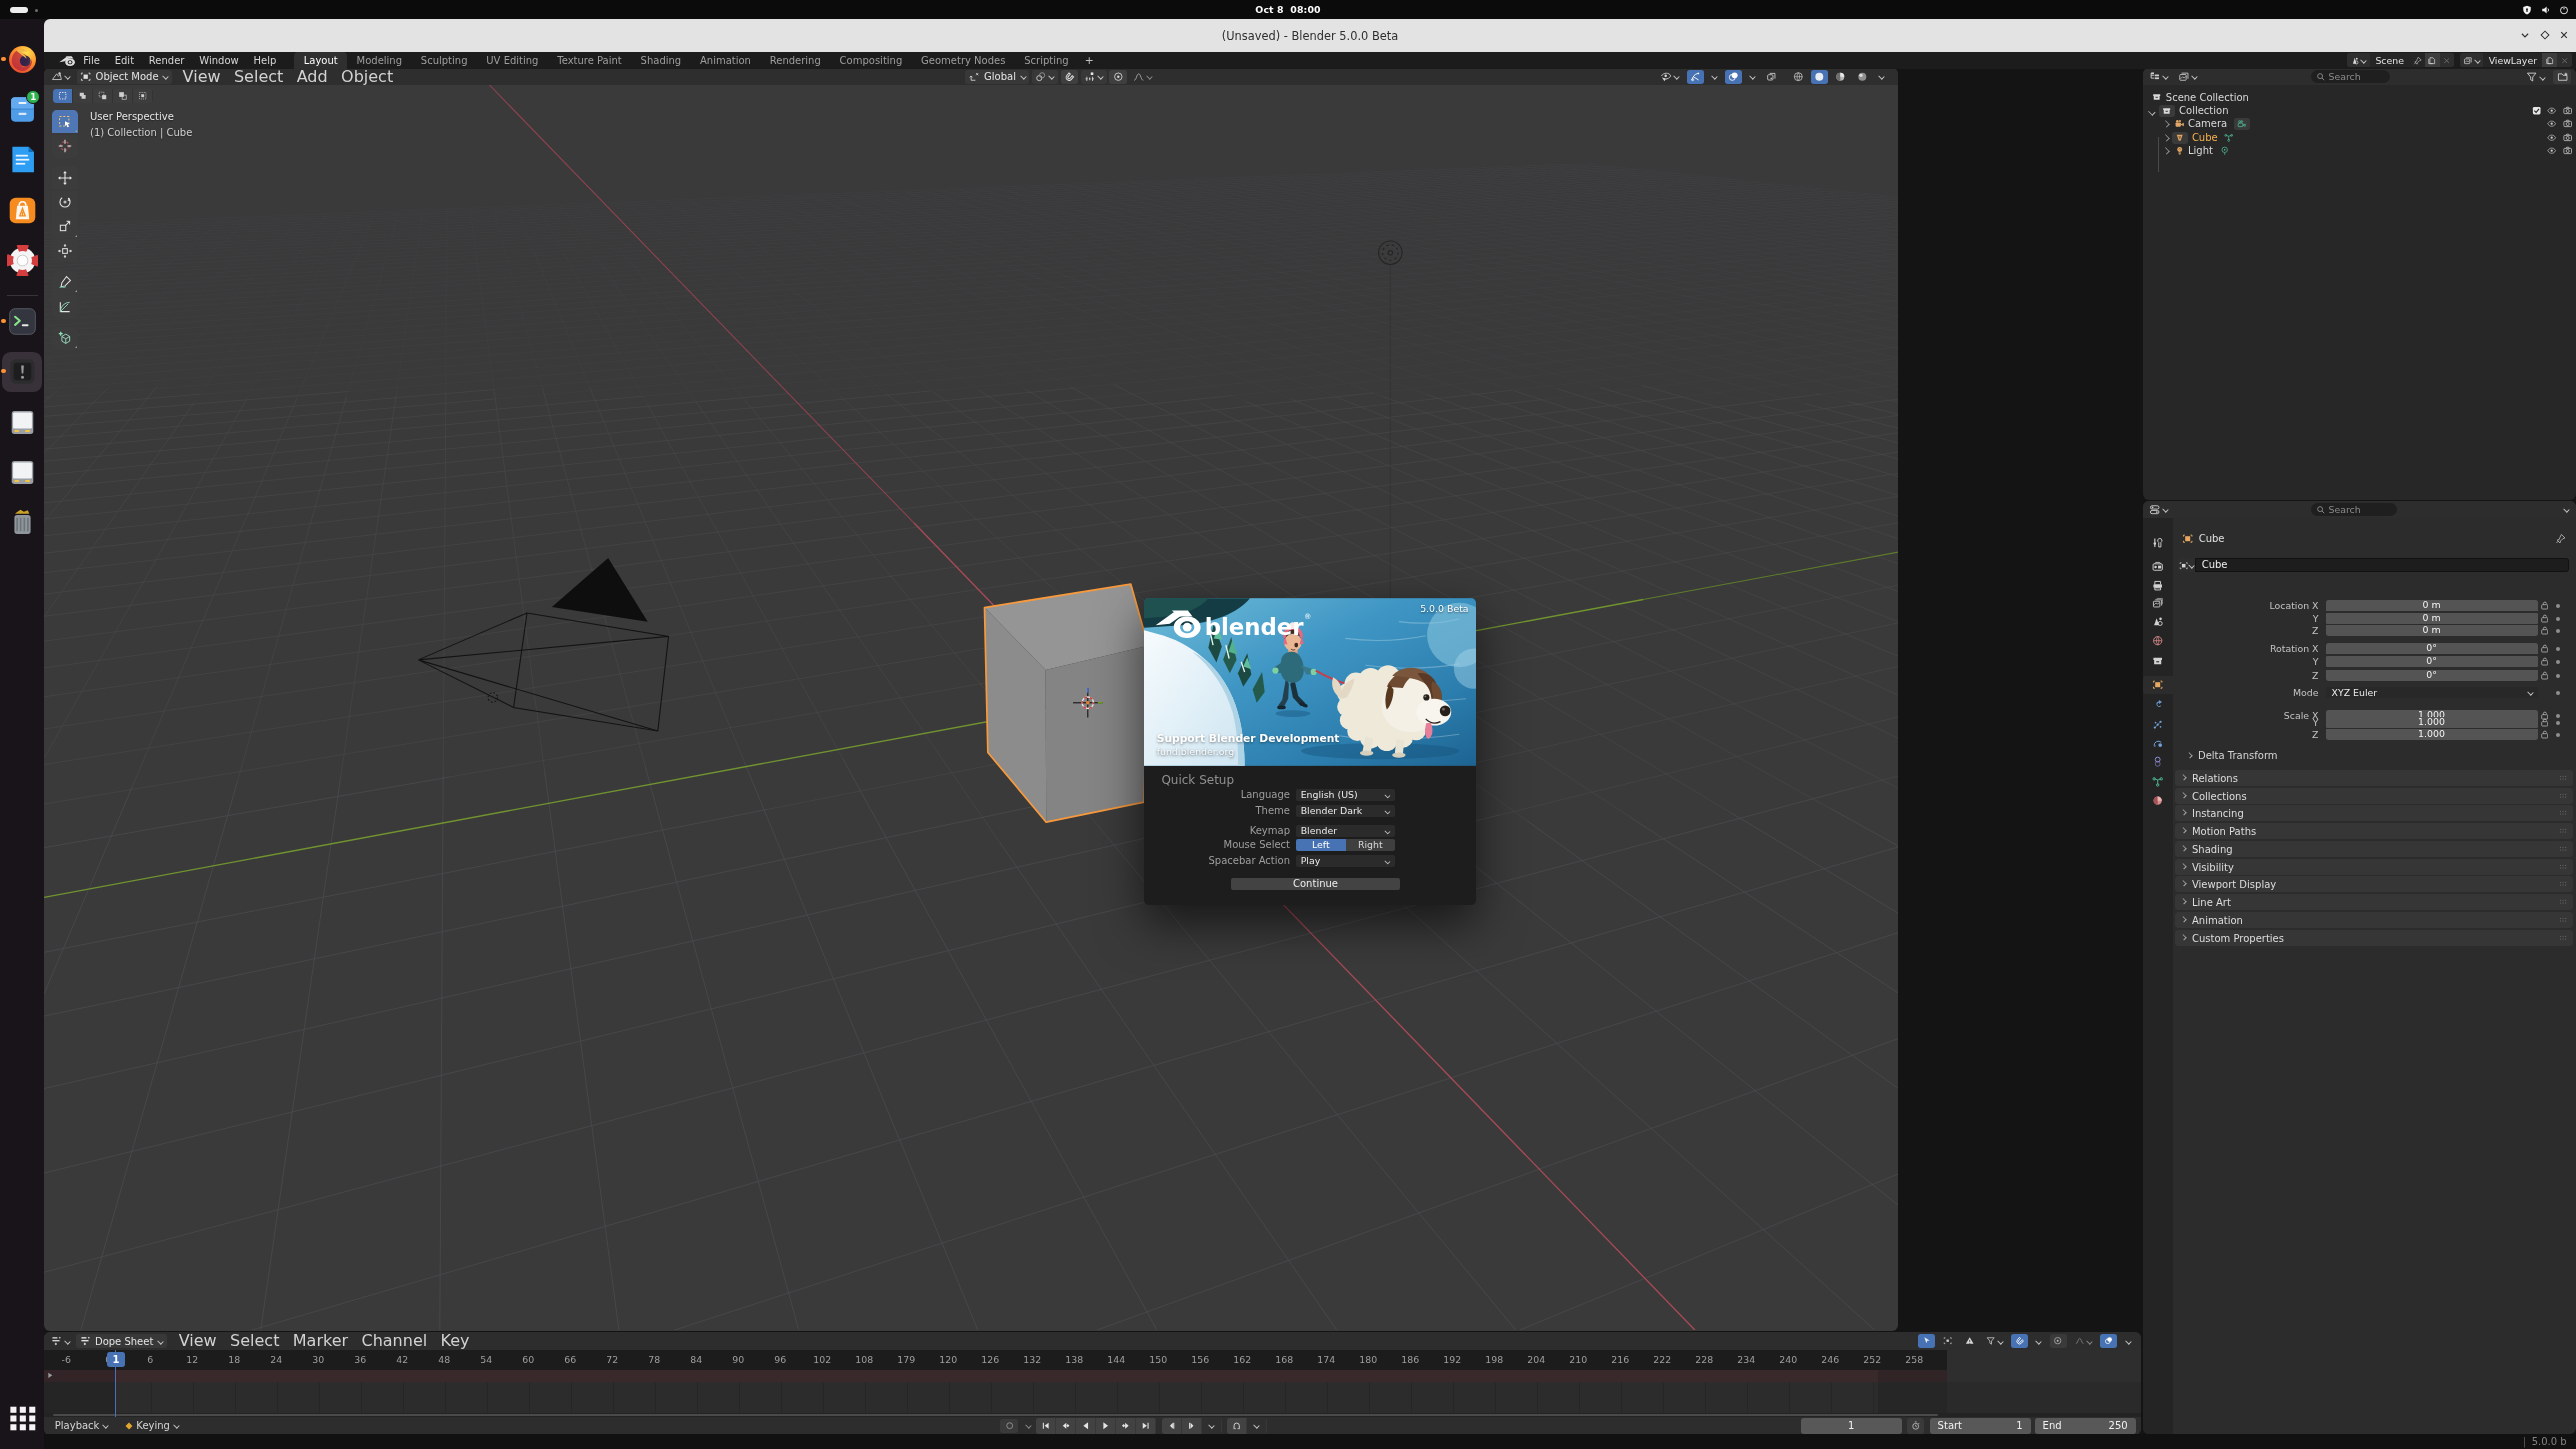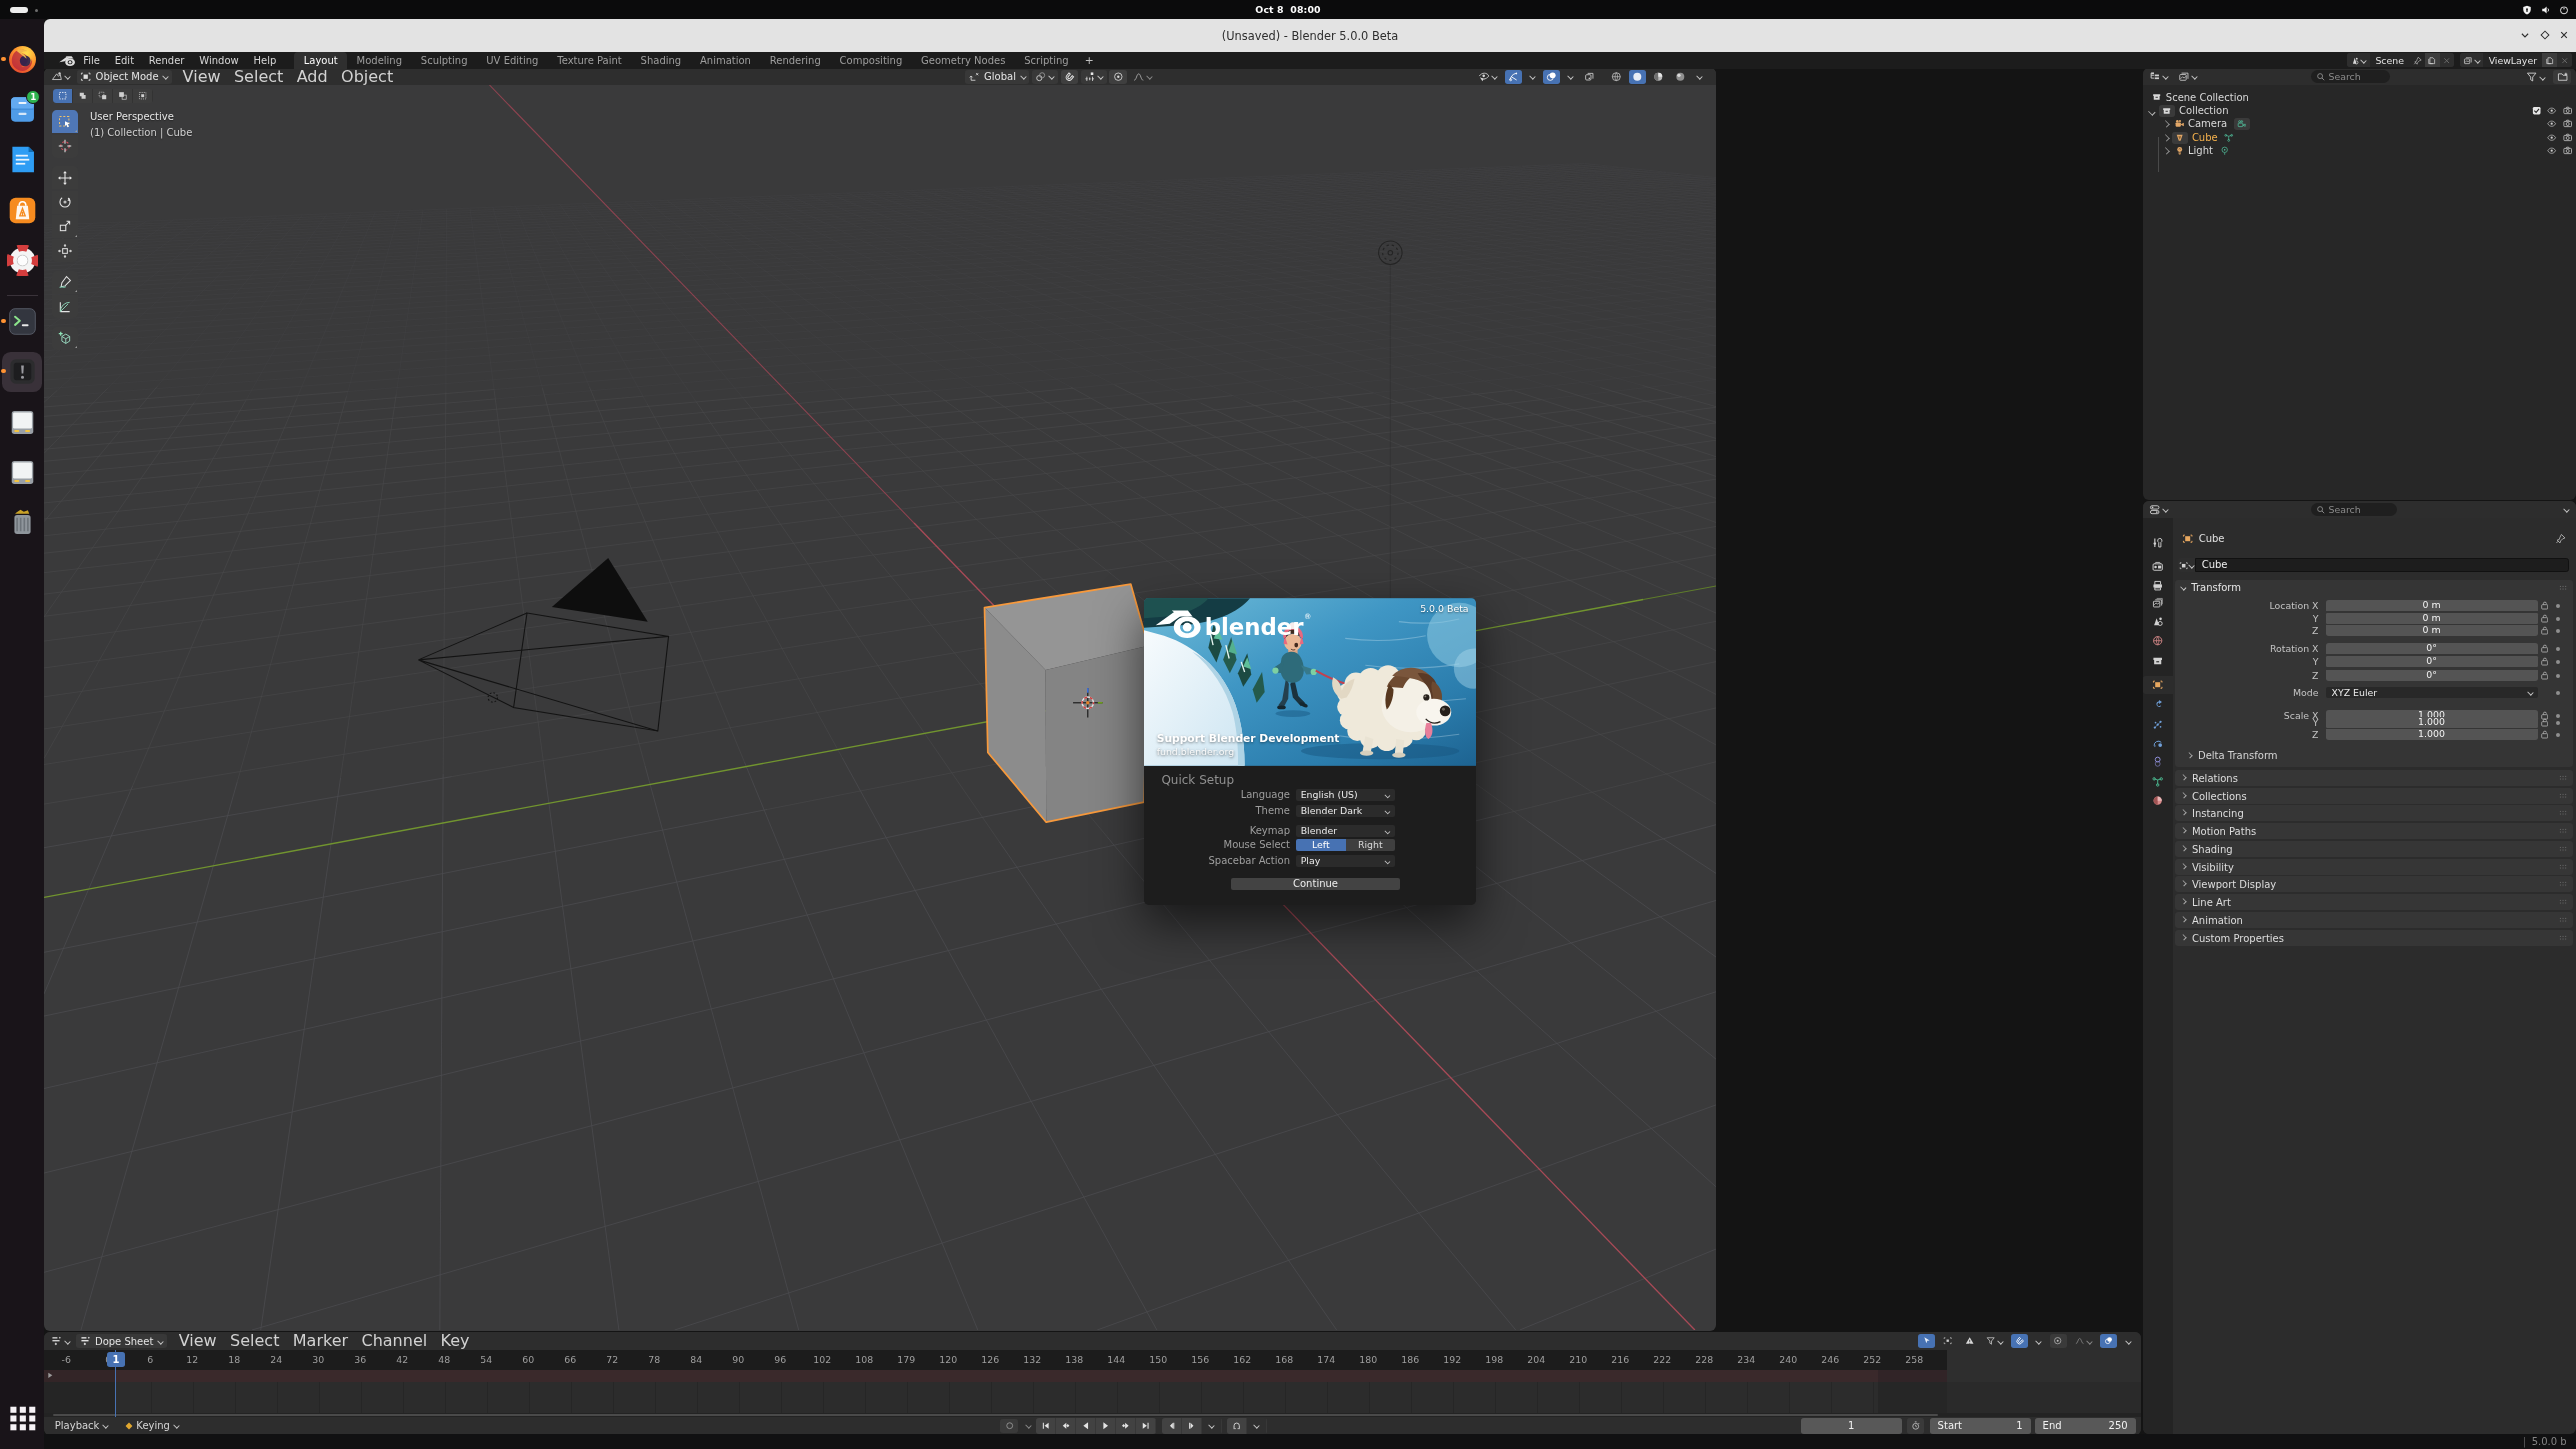--- a/index.html
+++ b/index.html
@@ -48,21 +48,21 @@
 
 .editor{position:absolute;border-radius:6px;overflow:hidden}
 .ed-header{position:absolute;left:0;top:0;right:0;height:17.4px;background:#2e2e2e;display:flex;align-items:center}
 .hmenu{font-size:16px;color:#d2d2d2;padding:0 6.7px;line-height:17.4px}
 .hbtn{display:flex;align-items:center;gap:2px;background:#383838;border-radius:2.7px;height:14px;padding:0 3.4px;margin:0 1.3px}
 .hbtn.flat{background:transparent}
 .hbtn .lbl{font-size:10px;color:#e4e4e4;padding:0 2px}
 .icon16{width:11.4px;height:11.4px}
 .icon14{width:9.4px;height:9.4px}
 
-#viewport{left:44px;top:68px;width:1672px;height:1263px;background:#3a3a3b}
+#viewport{left:44px;top:68px;width:1854px;height:1263px;background:#3a3a3b}
 .vp-canvas{position:absolute;left:0;top:17.4px;width:2097px;height:1245px;overflow:hidden}
 .vp-overlay-text{position:absolute;left:46px;top:24px;line-height:15.4px;font-size:10px;color:#e6e6e6;text-shadow:0 0.7px 1.3px rgba(0,0,0,.4)}
 .vp-overlay-text .l2{color:#cfcfcf}
 .selmode{position:absolute;left:9.4px;top:3.4px;display:flex;border-radius:3.4px;overflow:hidden}
 .selmode .sm{width:20px;height:14px;background:#3d3d3d;display:flex;align-items:center;justify-content:center;border-right:0.7px solid #333}
 .selmode .sm.active{background:#4772b3}
 .toolbar{position:absolute;left:8px;top:25px;width:26px;display:flex;flex-direction:column;gap:1.3px}
 .tool{width:26px;height:23px;background:#3c3c3c;display:flex;align-items:center;justify-content:center;position:relative}
 .tool svg{width:14px;height:14px}
 .tool.active{background:#4f77b6}
@@ -1231,29 +1231,20 @@
           <svg class="icon14" data-name="object-browse-button-icon" viewBox="0 0 16 16">
             <g fill="none" stroke="#d0d0d0" stroke-width="1.3">
               <path d="M2 5V3h2M12 3h2v2M14 11v2h-2M4 13H2v-2"></path>
             </g>
             <rect fill="#d0d0d0" height="6" width="6" x="5" y="5"></rect>
           </svg>
           <span class="chv" data-name="chevron-down-icon"></span>
         </span>
 <span class="pfield" data-name="object-name-field">Cube</span>
 </div>
-<div class="panel" data-name="transform-panel" style="top:62px;height:187px">
-<div class="panel-h" data-name="transform-panel-header">
-<span class="caret-down" data-name="transform-panel-header-part" style="width:6.7px;height:6.7px;position:relative">
-            <span data-name="transform-panel-header-part-part" style="position:absolute;left:0.7px;top:0.7px;width:4.7px;height:4.7px;border-right:1.1px solid #ccc;border-bottom:1.1px solid #ccc;transform:rotate(45deg) scale(1,.75)"></span>
-          </span>
-<span data-name="transform-panel-title">Transform</span>
-<span class="grip" data-name="panel-grip"></span>
-</div>
-</div>
 <div data-name="location-rows">
 
 <div class="prow grp-top" data-name="transform-row">
 <span class="plabel" data-name="transform-row-label">Location X</span>
 <span class="pval" data-name="transform-row-value">0 m</span>
 <span class="plock" data-name="lock-icon">
             <svg data-name="lock-icon" height="8.7" viewBox="0 0 11 13" width="7.4">
               <rect fill="none" height="6.5" rx="1.2" stroke="#b5b5b5" stroke-width="1.2" width="9" x="1" y="5.5"></rect>
               <path d="M3.5 5.5V4a2.3 2.3 0 014.6 0" fill="none" stroke="#b5b5b5" stroke-width="1.2"></path>
             </svg>

